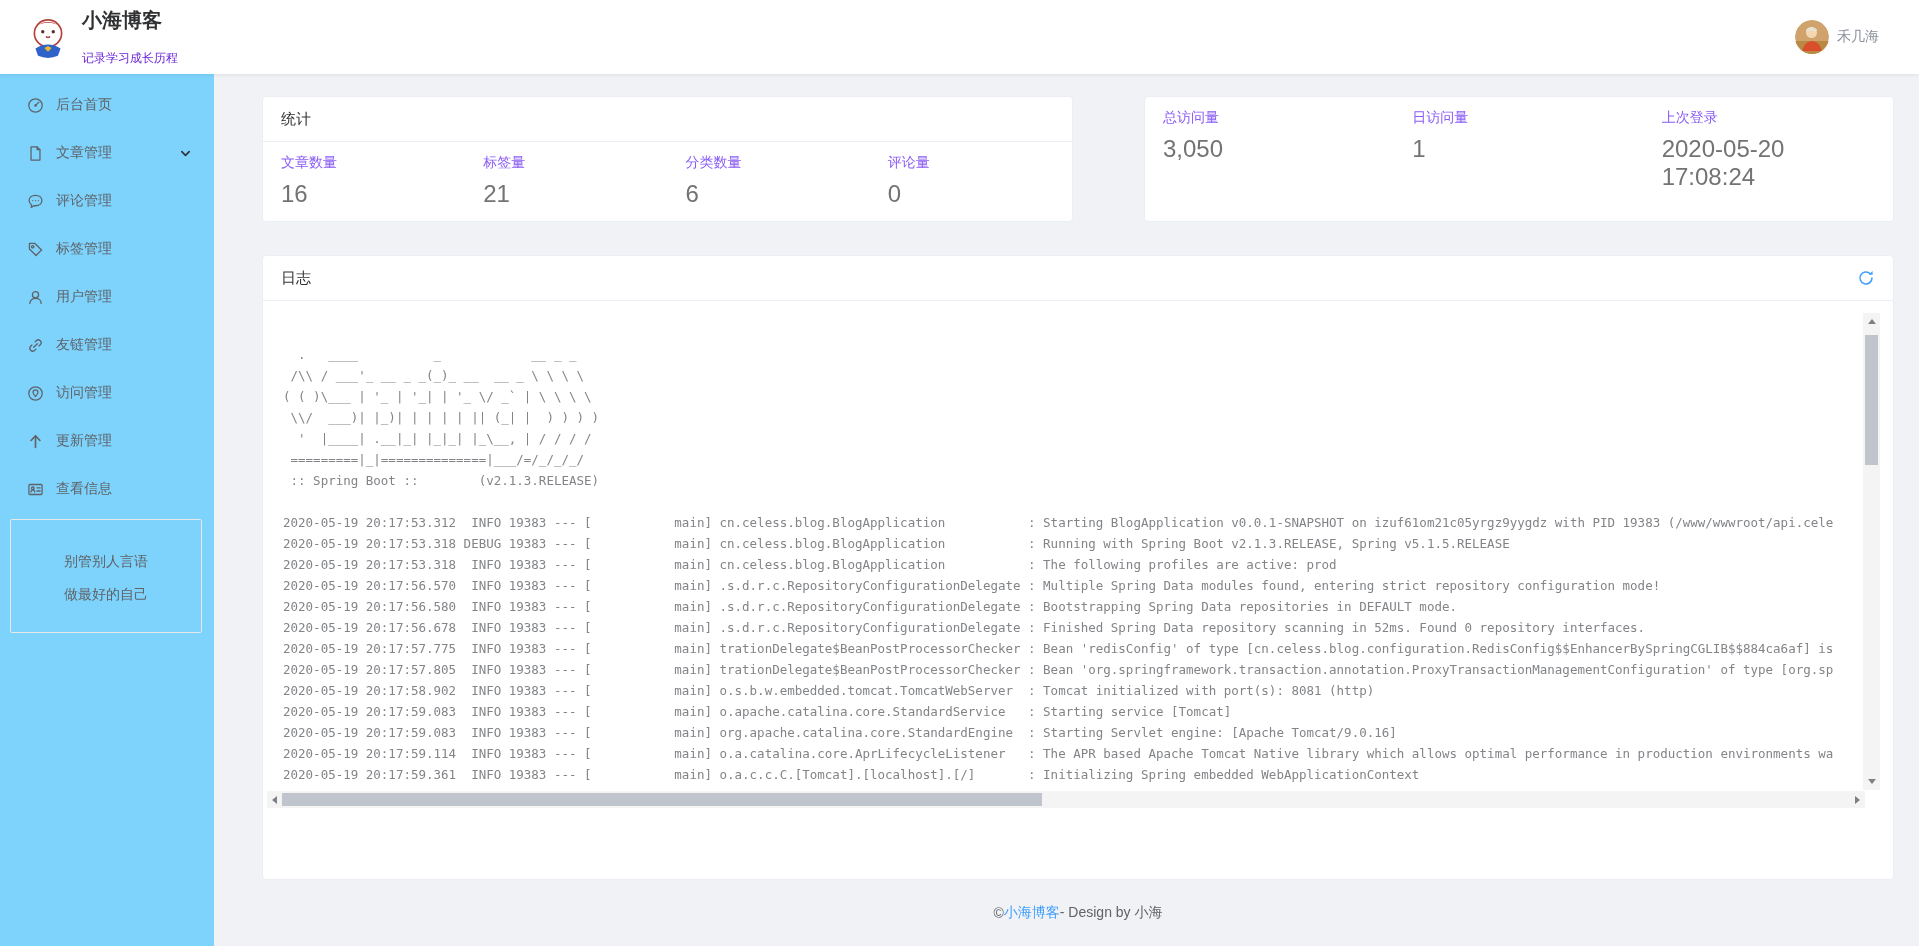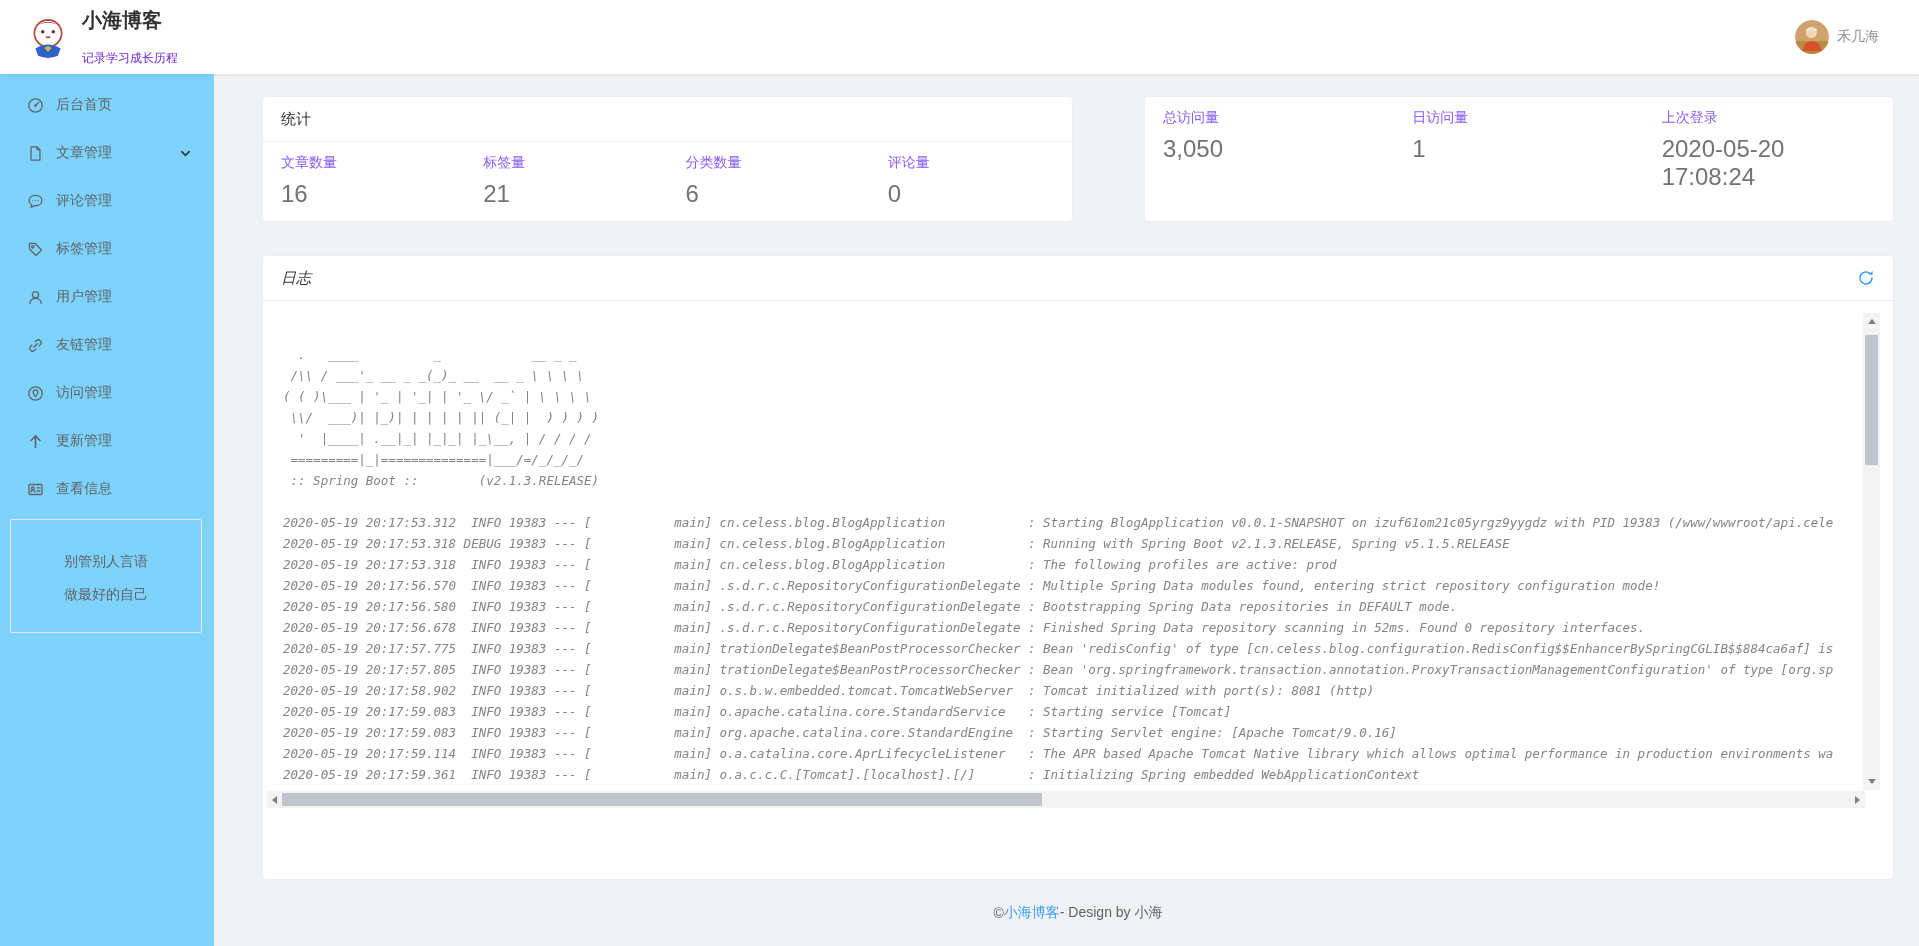--- a/index.html
+++ b/index.html
@@ -46,21 +46,21 @@
     border-bottom:1px solid #ebeef5; font-size:15px; color:#303133;
   }
   .stats-card { width:811px; height:126px; }
   .info-card  { width:750px; height:126px; }
   .metrics { display:flex; padding-top:12px; }
   .metric { flex:1; padding:0 18px; }
   .metric .label { font-size:14px; color:#8b5cf6; }
   .metric .value { font-size:24px; color:#737373; margin-top:8px; }
 
   
-  .log-card { margin-top:33px; width:1632px; height:625px;font-style:italic; }
+  .log-card { margin-top:33px; width:1632px; height:625px; }
   .log-card .card-header { justify-content:space-between; }
   .refresh-btn { width:18px; height:18px; cursor:pointer; }
   .log-body { position:relative; height:579px; padding:12px 13px 0 4px; }
   .log-area { display:flex; height:477px; }
   .log-content { flex:1; overflow:hidden; padding:10px 0 0 16px; }
   .log-line {
     font-family:"DejaVu Sans Mono","Liberation Mono",monospace;
     font-size:12.5px; line-height:21px; height:21px;
     white-space:pre; color:#828487;
   }

